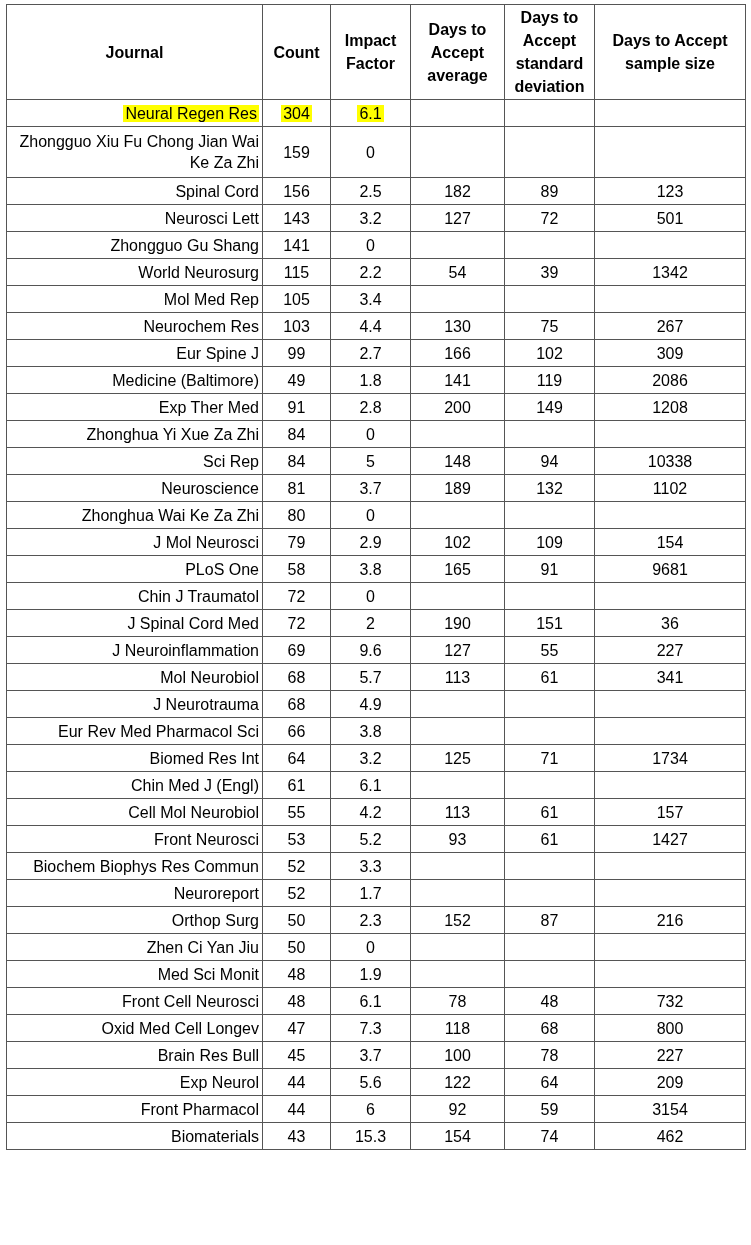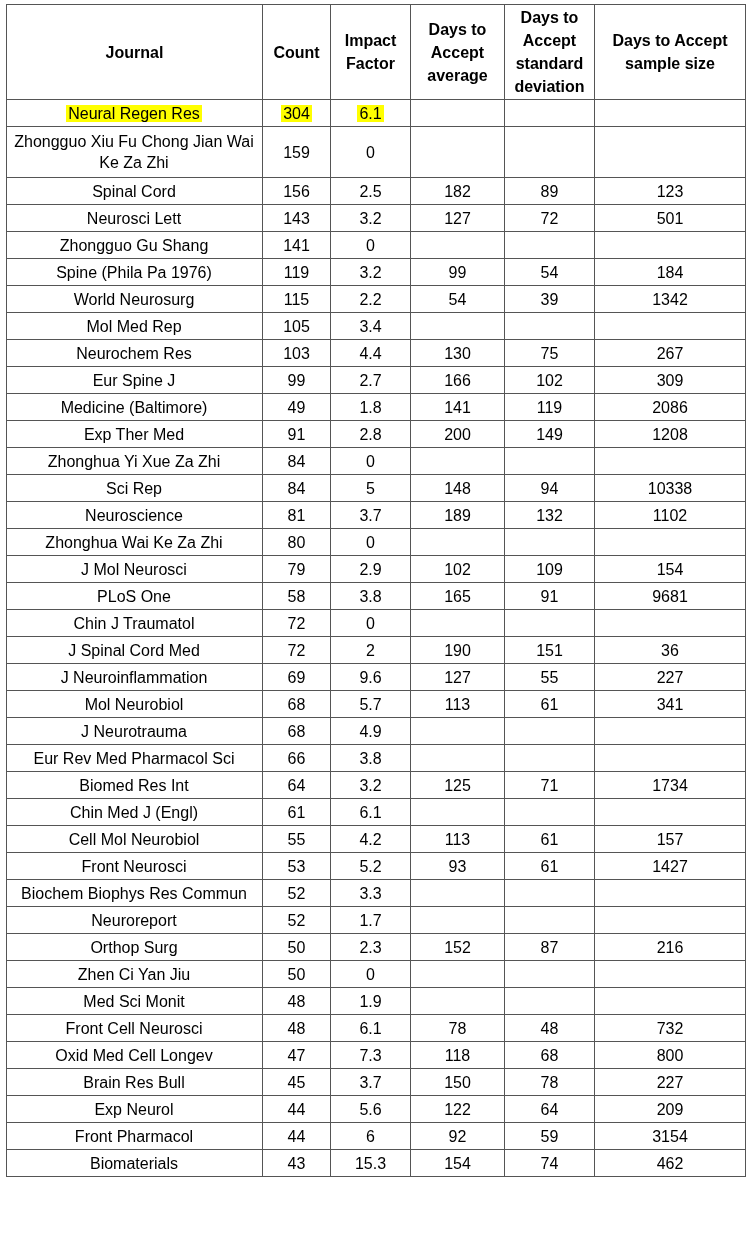--- a/index.html
+++ b/index.html
@@ -7,21 +7,21 @@
   table {
     position: absolute; left: 6px; top: 4px;
     border-collapse: collapse;
     font-family: "Liberation Sans", sans-serif;
     font-size: 16px; color: #000;
     table-layout: fixed;
   }
   td, th { border: 1px solid #555; padding: 0 3px; line-height: 21px; }
   th { font-weight: bold; text-align: center; height: 94px; font-size: 16px; line-height: 23px; }
   td { height: 26px; }
-  td.name { text-align: center; padding-left: 2px; }
+  td.name { text-align: right; padding-left: 2px; }
   td.num { text-align: center; }
   tr.two-line td { height: 50px; }
   .hl { background: #ffff00; padding: 0 2px; }
 </style>
 </head>
 <body>
 
 <table>
   <colgroup>
     <col style="width:256px">
@@ -76,28 +76,20 @@
       </tr>
       <tr>
         <td class="name"><span>Zhongguo Gu Shang</span></td>
         <td class="num"><span>141</span></td>
         <td class="num"><span>0</span></td>
         <td class="num"><span></span></td>
         <td class="num"><span></span></td>
         <td class="num"><span></span></td>
       </tr>
       <tr>
-        <td class="name"><span>Spine (Phila Pa 1976)</span></td>
-        <td class="num"><span>119</span></td>
-        <td class="num"><span>3.2</span></td>
-        <td class="num"><span>99</span></td>
-        <td class="num"><span>54</span></td>
-        <td class="num"><span>184</span></td>
-      </tr>
-      <tr>
         <td class="name"><span>World Neurosurg</span></td>
         <td class="num"><span>115</span></td>
         <td class="num"><span>2.2</span></td>
         <td class="num"><span>54</span></td>
         <td class="num"><span>39</span></td>
         <td class="num"><span>1342</span></td>
       </tr>
       <tr>
         <td class="name"><span>Mol Med Rep</span></td>
         <td class="num"><span>105</span></td>
@@ -319,21 +311,21 @@
         <td class="num"><span>47</span></td>
         <td class="num"><span>7.3</span></td>
         <td class="num"><span>118</span></td>
         <td class="num"><span>68</span></td>
         <td class="num"><span>800</span></td>
       </tr>
       <tr>
         <td class="name"><span>Brain Res Bull</span></td>
         <td class="num"><span>45</span></td>
         <td class="num"><span>3.7</span></td>
-        <td class="num"><span>150</span></td>
+        <td class="num"><span>100</span></td>
         <td class="num"><span>78</span></td>
         <td class="num"><span>227</span></td>
       </tr>
       <tr>
         <td class="name"><span>Exp Neurol</span></td>
         <td class="num"><span>44</span></td>
         <td class="num"><span>5.6</span></td>
         <td class="num"><span>122</span></td>
         <td class="num"><span>64</span></td>
         <td class="num"><span>209</span></td>

